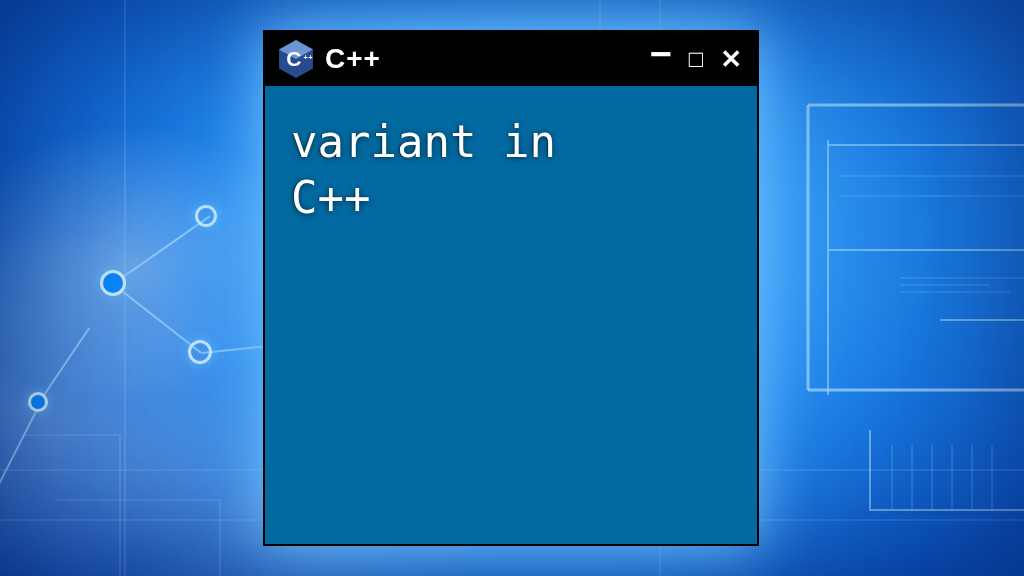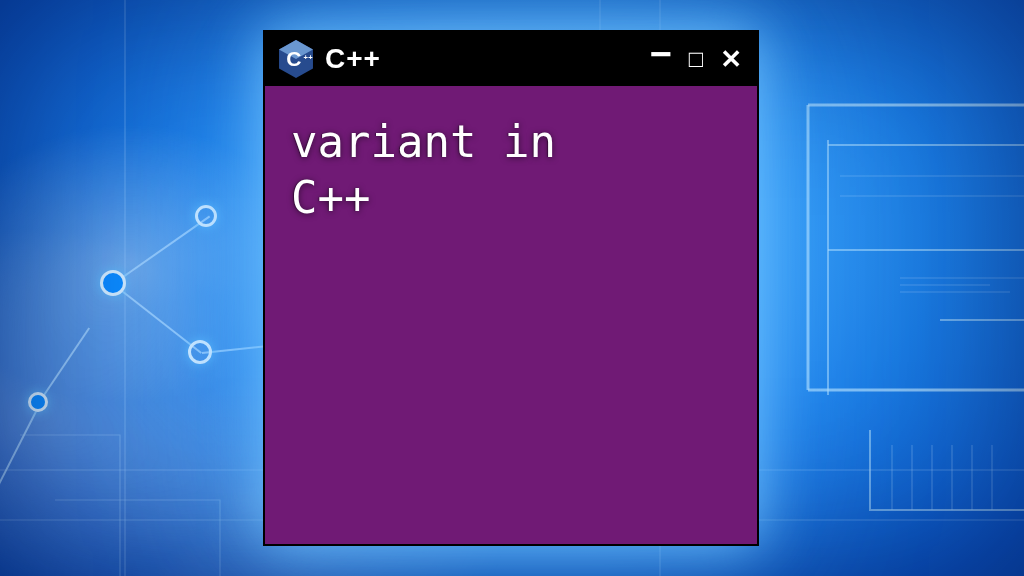--- a/index.html
+++ b/index.html
@@ -53,21 +53,21 @@
     display:flex; align-items:center; padding:0 14px;
     font-family:"Segoe UI", Arial, sans-serif;
     font-weight:800; font-size:28px; letter-spacing:1px;
   }
   .titlebar .spacer { flex:1; }
   .ctl { display:flex; gap:16px; align-items:center; }
   .ctl span { display:flex; align-items:center; justify-content:center; font-size:30px; line-height:1; }
   .cpp-logo { width:34px; height:38px; margin-right:12px; }
 
   .body {
-    flex:1; background:#701a75;
+    flex:1; background:#0369a1;
     color:#fff;
     font-family:"DejaVu Sans Mono","Consolas","Menlo",monospace;
     font-size:44px; line-height:1.28;
     padding:28px 26px;
     text-shadow: 0 1px 6px rgba(0,0,0,.55), -1px 0 1px rgba(0,0,0,.4);
   }
   .body .line { white-space:pre; }
 </style>
 </head>
 <body>

